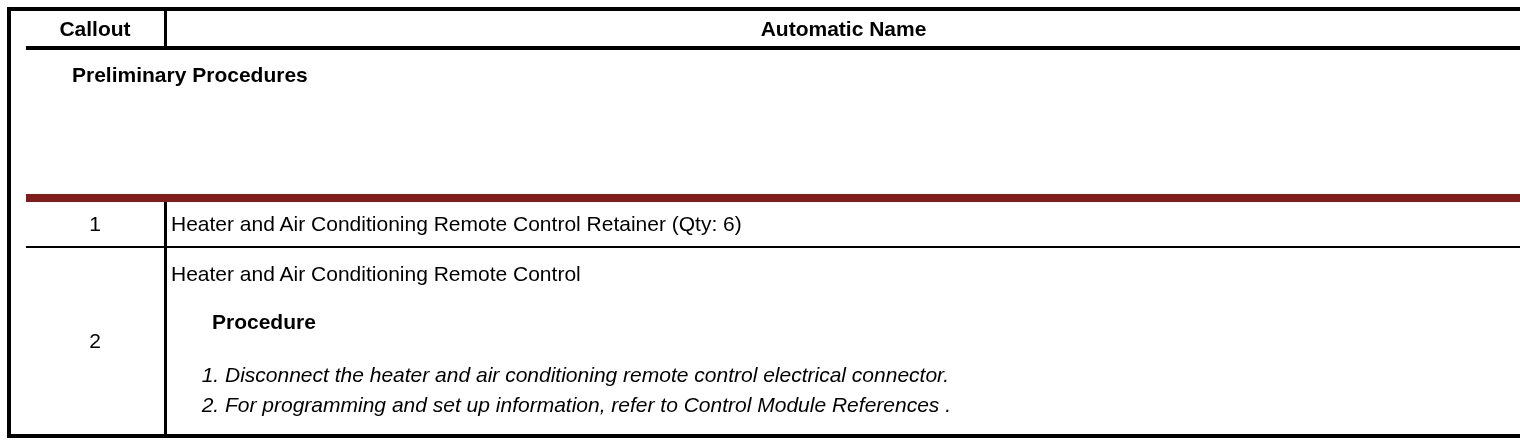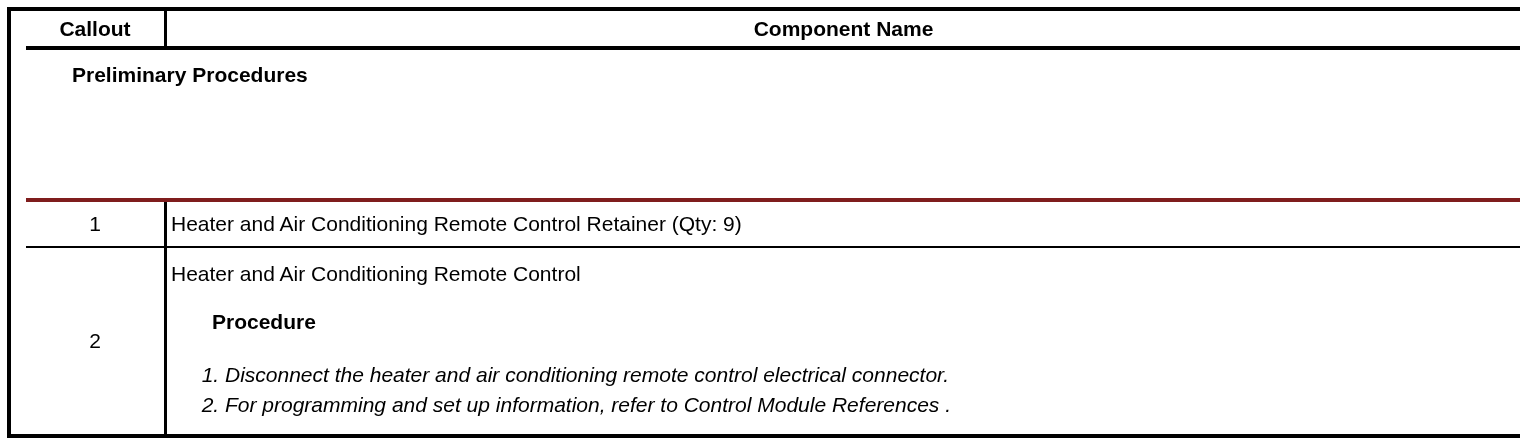--- a/index.html
+++ b/index.html
@@ -45,21 +45,21 @@
     flex: 1;
     display: flex;
     align-items: center;
     justify-content: center;
     font-weight: bold;
   }
   
   .prelim-row {
     flex: 0 0 152px;
     height: 152px;
-    border-bottom: 4px solid #7f1d1d;
+    border-bottom: 8px solid #7f1d1d;
     padding-left: 4px;
     box-sizing: border-box;
     overflow: hidden;
   }
   .prelim-title {
     font-weight: bold;
     margin: 12px 0 0 42px;
     line-height: 26px;
   }
   .prelim-list {
@@ -122,30 +122,30 @@
     font-style: italic;
   }
 </style>
 </head>
 <body>
 
 <div class="doc-table">
 
   <div class="header-row">
     <div class="header-callout">Callout</div>
-    <div class="header-component">Component Name</div>
+    <div class="header-component">Automatic Name</div>
   </div>
 
   <div class="prelim-row">
     <div class="prelim-title">Preliminary Procedures</div>
   </div>
 
   <div class="body-row row-1">
     <div class="callout-cell">1</div>
-    <div class="component-cell">Heater and Air Conditioning Remote Control Retainer (Qty: 9)</div>
+    <div class="component-cell">Heater and Air Conditioning Remote Control Retainer (Qty: 6)</div>
   </div>
 
   <div class="body-row row-2">
     <div class="callout-cell">2</div>
     <div class="component-cell-block">
       <div class="component-name-line">Heater and Air Conditioning Remote Control</div>
       <div class="procedure-title">Procedure</div>
       <ol class="procedure-list">
         <li>Disconnect the heater and air conditioning remote control electrical connector.</li>
         <li>For programming and set up information, refer to Control Module References .</li>

